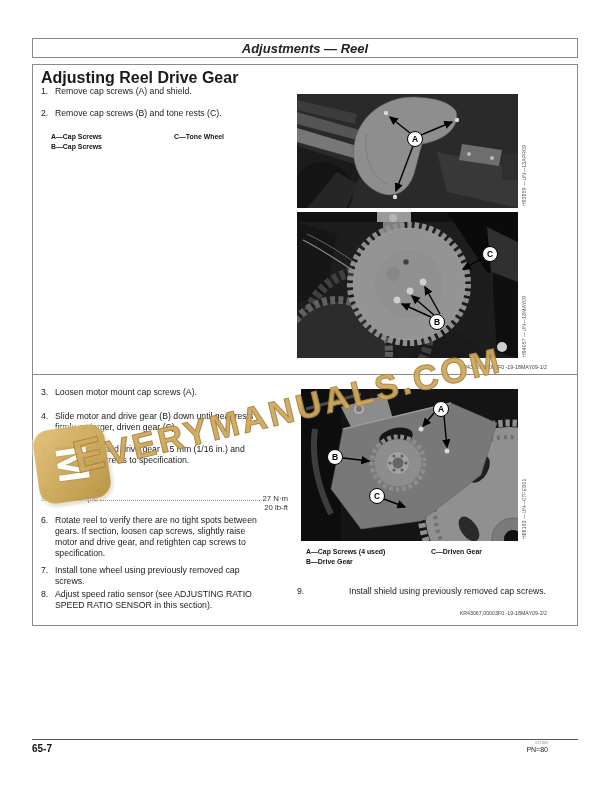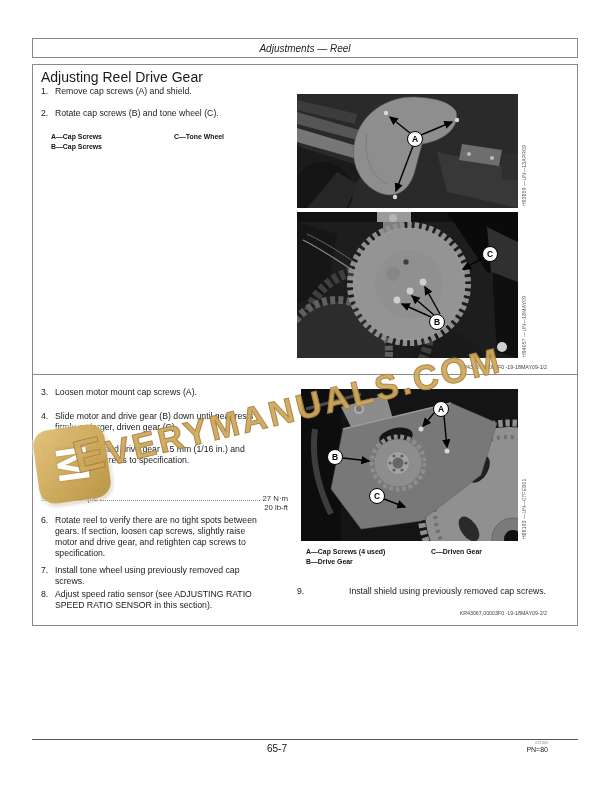--- a/index.html
+++ b/index.html
@@ -3,26 +3,26 @@
 <meta charset="utf-8">
 <style>
   html,body{margin:0;padding:0;background:#fff;}
   #page{position:relative;width:612px;height:792px;background:#fff;overflow:hidden;
         font-family:"Liberation Sans", sans-serif;color:#1a1a1a;}
 
   
   .header-box{position:absolute;left:32px;top:38px;width:546px;height:20px;
               border:1px solid #8a8a8a;box-sizing:border-box;
               display:flex;align-items:center;justify-content:center;}
-  .header-box span{font-size:10px;font-style:italic;color:#222;}
+  .header-box span{font-size:13px;font-style:italic;color:#222;font-weight:bold;}
   .content-box{position:absolute;left:32px;top:64px;width:546px;height:562px;
                border:1px solid #8a8a8a;box-sizing:border-box;}
   .divider{position:absolute;left:0;top:309px;width:100%;border-top:1px solid #8a8a8a;}
 
-  .section-title{position:absolute;left:8px;top:4px;font-size:14px;font-weight:normal;}
+  .section-title{position:absolute;left:8px;top:4px;font-size:16px;font-weight:bold;}
 
   .step{position:absolute;display:flex;font-size:8.7px;line-height:11px;color:#1a1a1a;}
   .step .num{width:14px;flex:none;}
   .step .txt{width:238px;white-space:pre-line;}
 
   .legend{position:absolute;font-size:6.9px;font-weight:bold;line-height:9.5px;color:#111;}
   .legend .cols{display:flex;}
   .legend .col1{width:123px;}
   .legend .col2{width:120px;}
 
@@ -37,22 +37,22 @@
 
   .figure{position:absolute;background:#222;}
   .figure svg{display:block;}
   .figcode{position:absolute;font-size:5px;color:#555;white-space:nowrap;
            transform:rotate(-90deg);transform-origin:0 0;letter-spacing:.2px;}
   .figcaption{position:absolute;left:100px;width:414px;text-align:right;
               font-size:5.3px;color:#444;}
 
   
   .footer-rule{position:absolute;left:32px;top:739px;width:546px;border-top:1px solid #555;}
-  .page-number{position:absolute;left:32px;top:743px;width:490px;text-align:center;
-               font-size:10px;font-weight:normal;color:#111;}
+  .page-number{position:absolute;left:32px;top:743px;width:490px;text-align:left;
+               font-size:10px;font-weight:bold;color:#111;}
   .print-code{position:absolute;left:400px;top:741px;width:148px;text-align:right;
               font-size:3.8px;color:#888;}
   .pn-label{position:absolute;left:400px;top:746px;width:148px;text-align:right;
             font-size:7px;color:#222;}
 
   
   .wm{position:absolute;z-index:50;pointer-events:none;}
   .wm-text{left:80px;top:432px;transform:rotate(-13.5deg);transform-origin:0 100%;
            font-size:35px;font-weight:bold;letter-spacing:3px;white-space:nowrap;
            color:#cfa95e;-webkit-text-stroke:1px #a8823f;opacity:.95;
@@ -80,21 +80,21 @@
   <div class="content-box">
 
     <div class="section-title">Adjusting Reel Drive Gear</div>
 
     <div class="step" style="left:8px;top:21px;">
       <span class="num">1.</span>
       <span class="txt">Remove cap screws (A) and shield.</span>
     </div>
     <div class="step" style="left:8px;top:43px;">
       <span class="num">2.</span>
-      <span class="txt">Rotate cap screws (B) and tone wheel (C).</span>
+      <span class="txt">Remove cap screws (B) and tone rests (C).</span>
     </div>
 
     <div class="legend" style="left:18px;top:67px;">
       <div class="cols">
         <div class="col1">
           <div>A—Cap Screws</div>
           <div>B—Cap Screws</div>
         </div>
         <div class="col2">
           <div>C—Tone Wheel</div>

